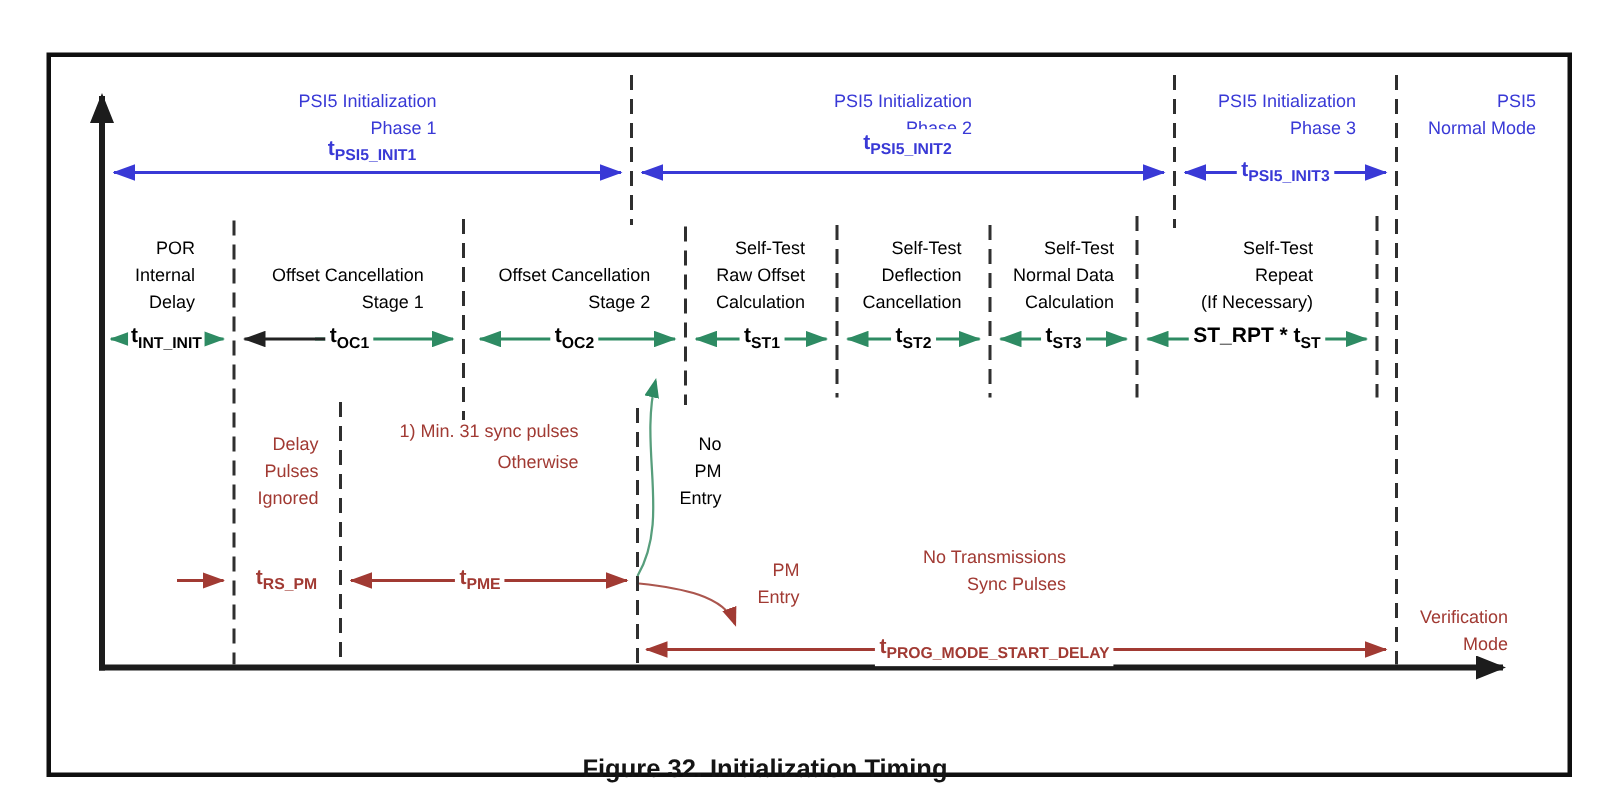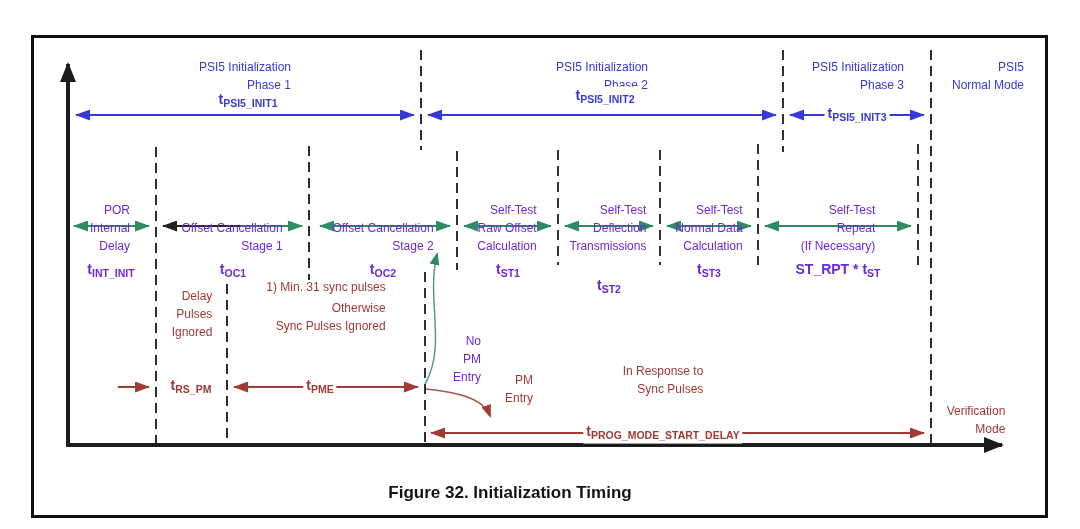--- a/index.html
+++ b/index.html
@@ -6,28 +6,28 @@
   body{
     width:1080px;height:529px;background:#ffffff;
     font-family:"Liberation Sans",sans-serif;position:relative;overflow:hidden;
   }
   .frame{position:absolute;left:31px;top:35px;width:1017px;height:483px;
          border:3px solid #0f0f0f;box-sizing:border-box;background:#fff;}
   svg.layer{position:absolute;left:0;top:0;}
   .lbl{position:absolute;transform:translateX(-50%);text-align:right;
        white-space:nowrap;font-size:12px;line-height:18px;}
   .blue{color:#3939d6;}
-  .green{color:#6d28d9;margin-top:45px;}
+  .green{color:#000000;}
   .red{color:#a13a33;}
   .tl{position:absolute;transform:translate(-50%,-50%);background:#ffffff;
       padding:0 3px;font-weight:bold;font-size:14px;white-space:nowrap;line-height:16px;}
   .tl sub{font-size:10.5px;letter-spacing:0px;}
   .gap{margin-top:3px;}
   .cap{position:absolute;transform:translateX(-50%);font-weight:bold;
-       font-size:17px;color:#141414;white-space:nowrap;}
+       font-size:17px;color:#141414;white-space:nowrap;margin-top:20px;}
 </style>
 </head>
 <body>
 
 <div class="frame"></div>
 
 <svg class="layer" width="1080" height="529" viewBox="0 0 1080 529">
   <defs>
     <marker id="ax" markerUnits="userSpaceOnUse" markerWidth="20" markerHeight="16" refX="18" refY="8" orient="auto-start-reverse">
       <path d="M0,0 L20,8 L0,16 z" fill="#1c1c1c"></path>
@@ -140,21 +140,21 @@
     <div>Stage 2</div>
 </div>
 <div class="lbl green" style="left:507px;top:156px;">
   <div>Self-Test</div>
     <div>Raw Offset</div>
     <div>Calculation</div>
 </div>
 <div class="lbl green" style="left:608px;top:156px;">
   <div>Self-Test</div>
     <div>Deflection</div>
-    <div>Transmissions</div>
+    <div>Cancellation</div>
 </div>
 <div class="lbl green" style="left:709px;top:156px;">
   <div>Self-Test</div>
     <div>Normal Data</div>
     <div>Calculation</div>
 </div>
 <div class="lbl green" style="left:838px;top:156px;">
   <div>Self-Test</div>
     <div>Repeat</div>
     <div>(If Necessary)</div>
@@ -165,58 +165,57 @@
 </div>
 <div class="tl green" style="left:233px;top:226px;">
   <span>t</span><sub>OC1</sub>
 </div>
 <div class="tl green" style="left:383px;top:226px;">
   <span>t</span><sub>OC2</sub>
 </div>
 <div class="tl green" style="left:508px;top:226px;">
   <span>t</span><sub>ST1</sub>
 </div>
-<div class="tl green" style="left:609px;top:242px;">
+<div class="tl green" style="left:609px;top:226px;">
   <span>t</span><sub>ST2</sub>
 </div>
 <div class="tl green" style="left:709px;top:226px;">
   <span>t</span><sub>ST3</sub>
 </div>
 <div class="tl green" style="left:838px;top:226px;">
   <span>ST_RPT * t</span><sub>ST</sub>
 </div>
 
 <div class="lbl red" style="left:192px;top:287px;">
   <div>Delay</div>
   <div>Pulses</div>
   <div>Ignored</div>
 </div>
 <div class="lbl red" style="left:326px;top:278px;">
   <div>1) Min. 31 sync pulses</div>
   <div class="gap">Otherwise</div>
-  <div>Sync Pulses Ignored</div>
 </div>
 <div class="tl red" style="left:191px;top:387px;">
   <span>t</span><sub>RS_PM</sub>
 </div>
 <div class="tl red" style="left:320px;top:387px;">
   <span>t</span><sub>PME</sub>
 </div>
 
 <div class="lbl green" style="left:467px;top:287px;">
   <div>No</div>
   <div>PM</div>
   <div>Entry</div>
 </div>
 <div class="lbl red" style="left:519px;top:371px;">
   <div>PM</div>
   <div>Entry</div>
 </div>
 <div class="lbl red" style="left:663px;top:362px;">
-  <div>In Response to</div>
+  <div>No Transmissions</div>
   <div>Sync Pulses</div>
 </div>
 <div class="tl red" style="left:663px;top:433px;">
   <span>t</span><sub>PROG_MODE_START_DELAY</sub>
 </div>
 <div class="lbl red" style="left:976px;top:402px;">
   <div>Verification</div>
   <div>Mode</div>
 </div>
 

